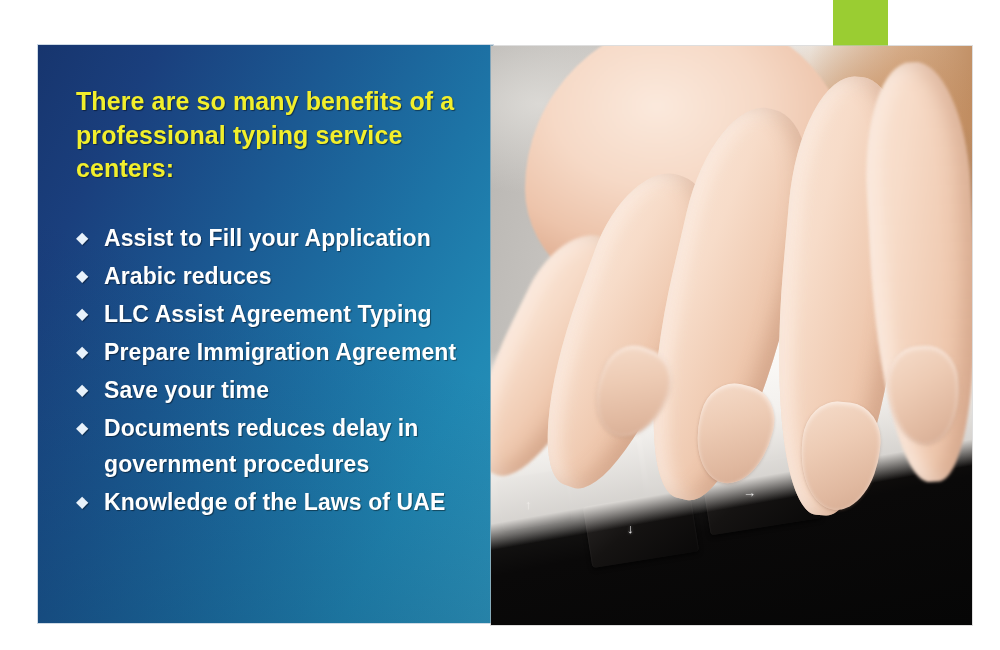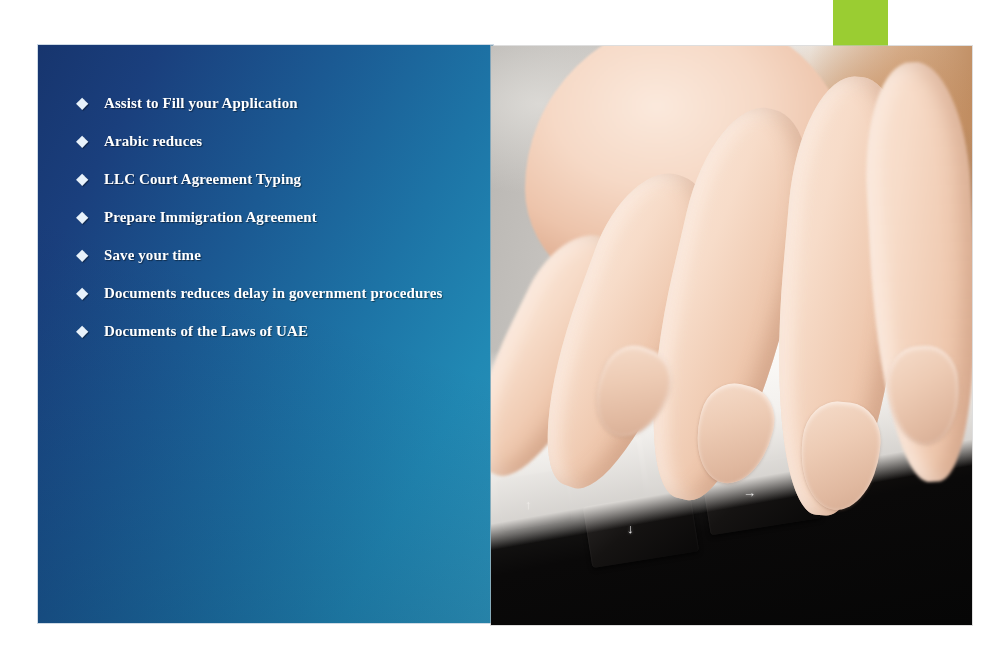--- a/index.html
+++ b/index.html
@@ -87,26 +87,25 @@
     flex: 0 0 auto;
     width: 28px;
     color: #e8f2fb;
     font-size: 16px;
     line-height: 36px;
     text-shadow: 1px 1px 1px rgba(0,0,0,0.4);
   }
   .bullet-text {
     flex: 1 1 auto;
     color: #ffffff;
-    font-size: 15px;
+    font-size: 23px;
     font-weight: bold;
     line-height: 36px;
     letter-spacing: 0.1px;
     text-shadow: 1px 1px 1px rgba(0,0,0,0.45);
-    font-family: Liberation Serif, serif;
   }
 
   
   .photo {
     position: absolute;
     left: 491px;
     top: 46px;
     width: 481px;
     height: 579px;
     overflow: hidden;
@@ -196,49 +195,50 @@
 </head>
 <body>
 
 <div class="slide">
 
   <div class="accent-bar"></div>
 
   <div class="text-panel">
     <div class="panel-inner">
 
+      <h1 class="headline">There are so many benefits of a professional typing service centers:</h1>
 
       <ul class="bullet-list">
         <li class="bullet-item">
           <span class="bullet-marker">◆</span>
           <span class="bullet-text">Assist to Fill your Application</span>
         </li>
         <li class="bullet-item">
           <span class="bullet-marker">◆</span>
           <span class="bullet-text">Arabic reduces</span>
         </li>
         <li class="bullet-item">
           <span class="bullet-marker">◆</span>
-          <span class="bullet-text">LLC Court Agreement Typing</span>
+          <span class="bullet-text">LLC Assist Agreement Typing</span>
         </li>
         <li class="bullet-item">
           <span class="bullet-marker">◆</span>
           <span class="bullet-text">Prepare Immigration Agreement</span>
         </li>
         <li class="bullet-item">
           <span class="bullet-marker">◆</span>
           <span class="bullet-text">Save your time</span>
         </li>
         <li class="bullet-item">
           <span class="bullet-marker">◆</span>
           <span class="bullet-text">Documents reduces delay in government procedures</span>
         </li>
         <li class="bullet-item">
           <span class="bullet-marker">◆</span>
-          <span class="bullet-text">Documents of the Laws of UAE</span>
+          <span class="bullet-text">Knowledge of the Laws of UAE</span>
         </li>
       </ul>
 
     </div>
   </div>
 
   <div class="photo">
     <div class="photo-layer bg-blur"></div>
     <div class="photo-layer bg-blur2"></div>
 

